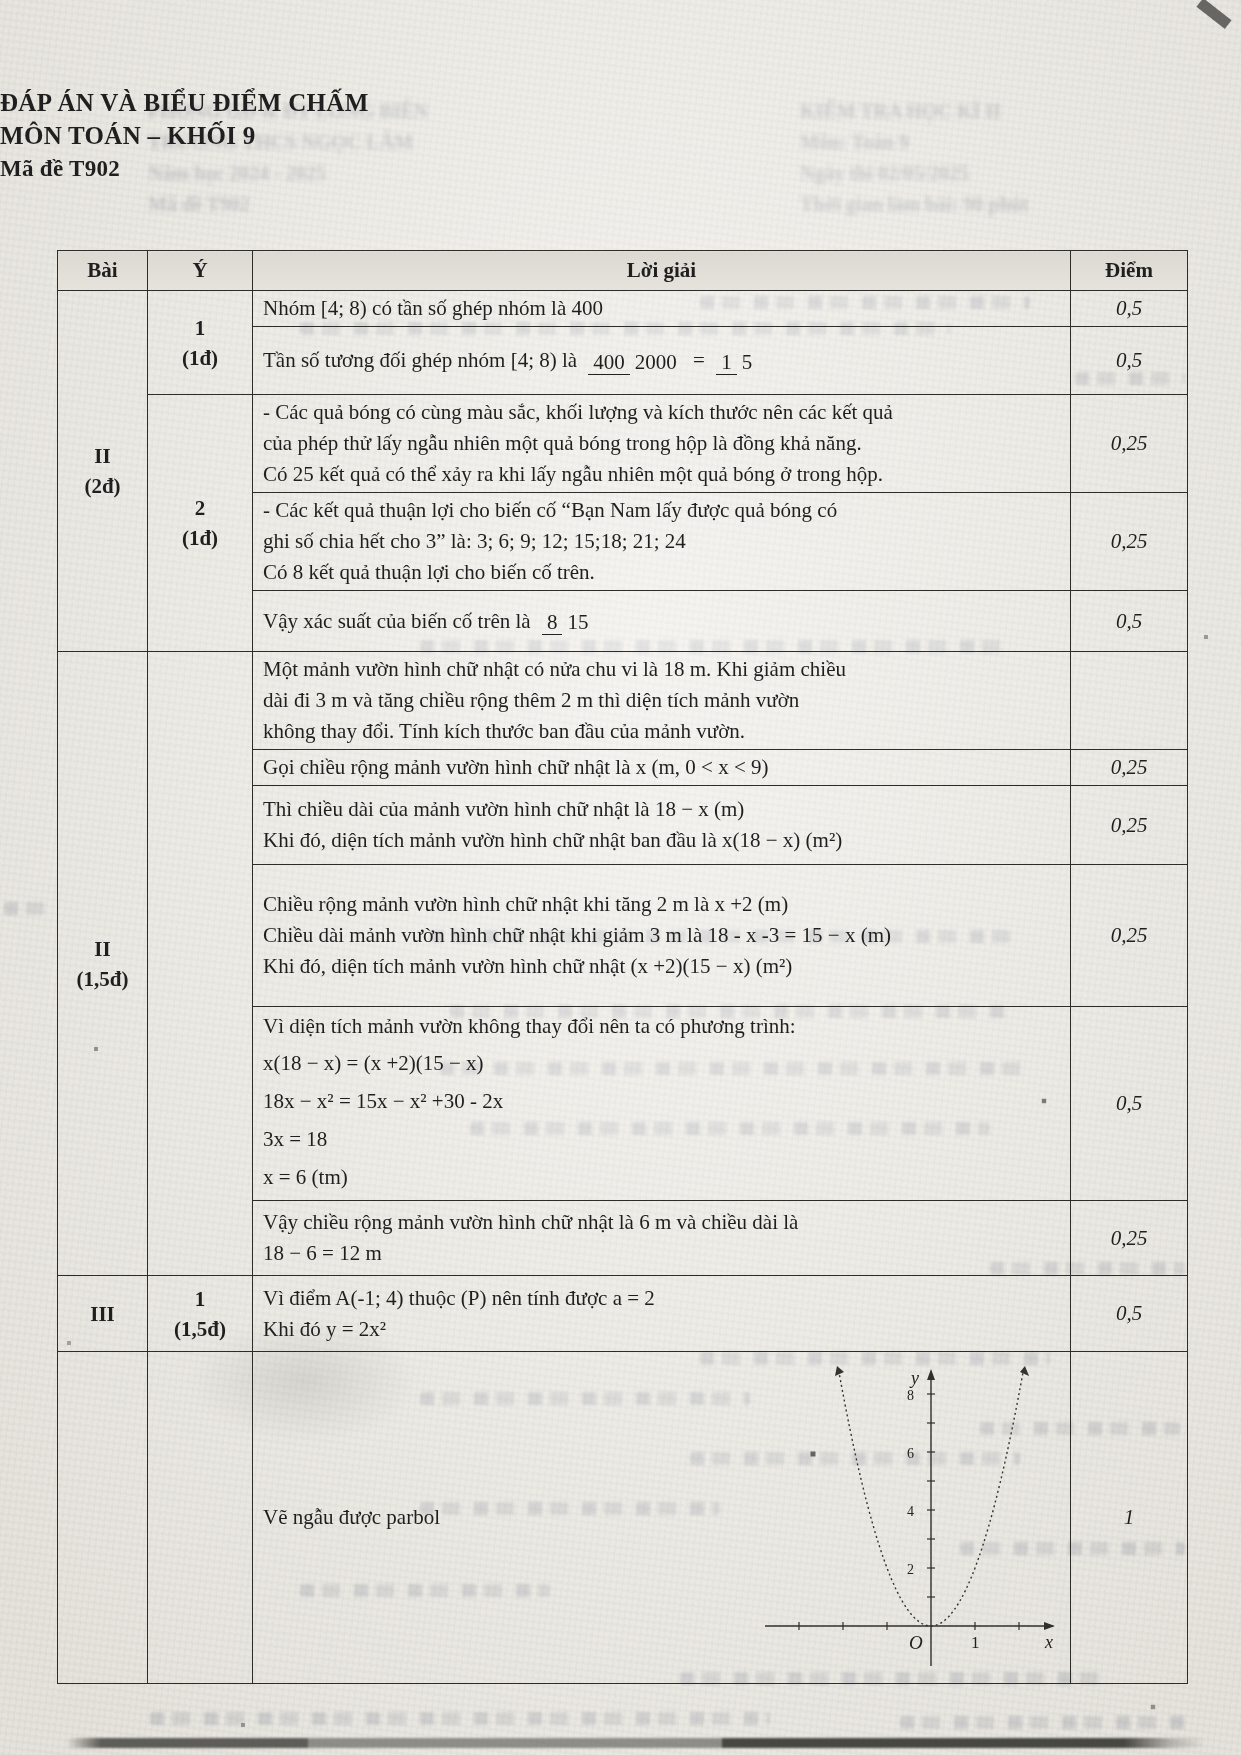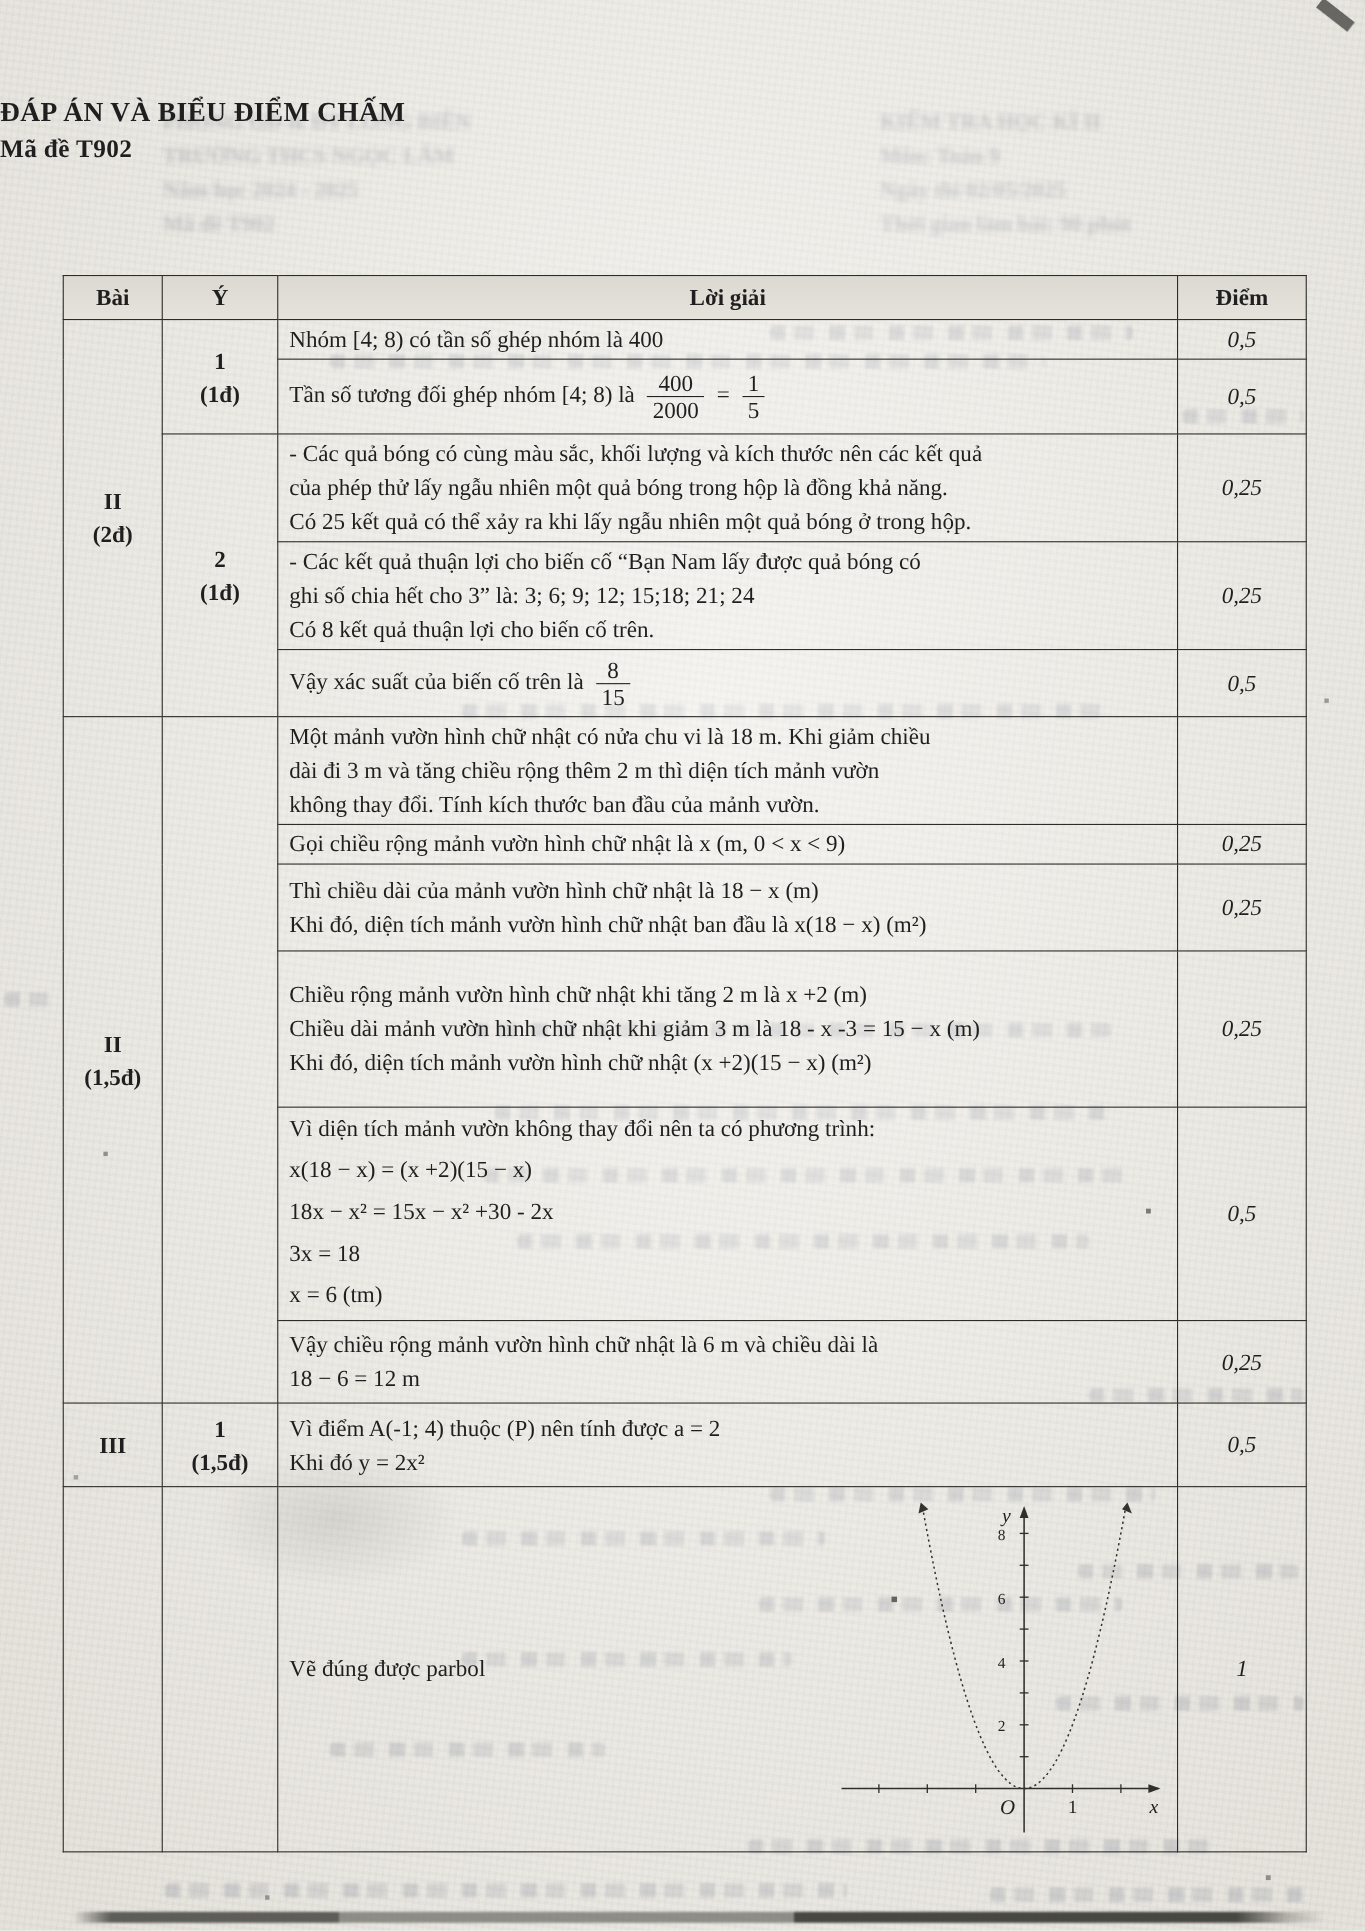--- a/index.html
+++ b/index.html
@@ -81,21 +81,21 @@
     text-align:center;font-weight:bold;font-size:22px;line-height:30px;
     white-space:pre-line;
   }
   td.sol{line-height:31px;}
   td.sol .lines{white-space:pre-line;}
   td.score{
     text-align:center;font-style:italic;font-size:22px;
   }
   .eqs{white-space:pre-line;line-height:38px;margin-top:2px;}
   .frac{
-    display:inline-flex;flex-direction:column;text-align:center;
+    display:inline-flex;flex-direction:row;text-align:center;
     vertical-align:middle;margin:0 6px;line-height:24px;
   }
   .frac .num{padding:0 5px;border-bottom:1.6px solid #222;}
   .frac .den{padding:0 5px;}
   td.graph-cell{position:relative;vertical-align:top;padding-top:8px;}
   td.score-top{vertical-align:top;padding-top:10px;}
   .graph-svg{position:absolute;left:506px;top:12px;}
   .gtext{font-family:"Liberation Serif",serif;font-size:17px;fill:#22221f;}
   .gital{font-style:italic;font-size:18px;}
 </style>
@@ -133,20 +133,21 @@
 <div class="streak" style="left:690px;top:1452px;width:330px;"></div>
 <div class="streak" style="left:420px;top:1502px;width:300px;"></div>
 <div class="streak" style="left:960px;top:1542px;width:225px;"></div>
 <div class="streak" style="left:300px;top:1584px;width:250px;"></div>
 <div class="streak" style="left:680px;top:1672px;width:420px;"></div>
 <div class="streak" style="left:150px;top:1712px;width:620px;"></div>
 <div class="streak" style="left:900px;top:1716px;width:290px;"></div>
 
 <div class="title-block">
   <div class="t1">ĐÁP ÁN VÀ BIỂU ĐIỂM CHẤM</div>
+  <div class="t3">MÔN TOÁN – KHỐI 9</div>
   <div class="t4">Mã đề T902</div>
 </div>
 
 <table class="rubric">
   <colgroup>
     <col style="width:90px">
       <col style="width:105px">
       <col style="width:818px">
       <col style="width:117px">
   </colgroup>
@@ -251,21 +252,21 @@
     <td class="part">1
 (1,5đ)</td>
     <td class="sol"><span class="lines">Vì điểm A(-1; 4) thuộc (P) nên tính được a = 2
 Khi đó y = 2x²</span></td>
     <td class="score">0,5</td>
   </tr>
   <tr style="height:332px">
     <td class="bai"></td>
     <td class="part"></td>
     <td class="sol graph-cell">
-      <span class="lines">Vẽ đúng được parbol</span>
+      <span class="lines">Vẽ ngẫu được parbol</span>
       <svg class="graph-svg" width="330" height="318" viewBox="0 0 330 318">
 
         <line x1="6" y1="262" x2="294" y2="262" stroke="#2f2f2c" stroke-width="1.4"></line>
         <polygon points="296,262 285,258 285,266" fill="#2f2f2c"></polygon>
 
         <line x1="172" y1="302" x2="172" y2="8" stroke="#2f2f2c" stroke-width="1.4"></line>
         <polygon points="172,5 168,16 176,16" fill="#2f2f2c"></polygon>
 
         <g stroke="#2f2f2c" stroke-width="1.2">
           <line x1="40" y1="258" x2="40" y2="266"></line>

